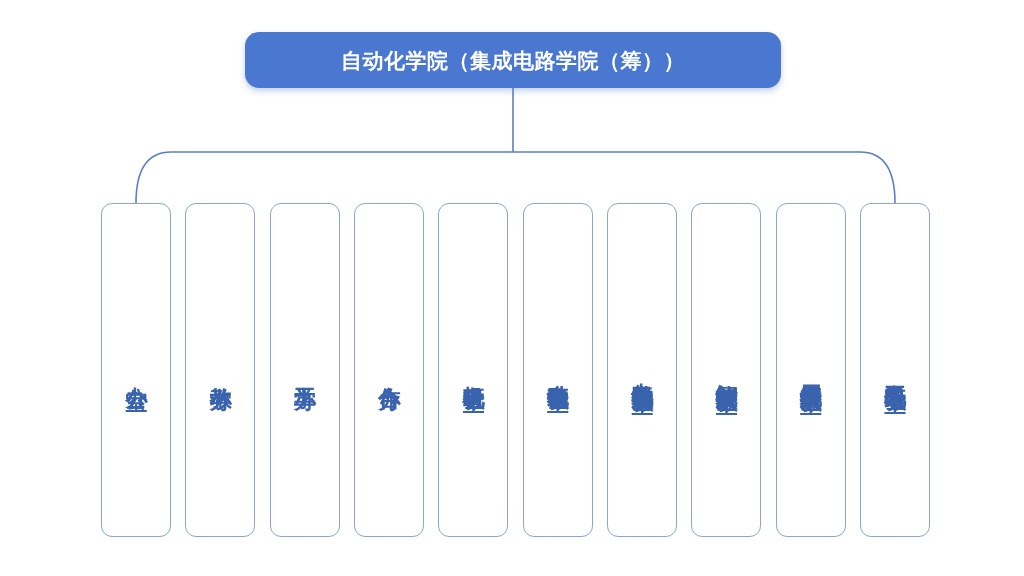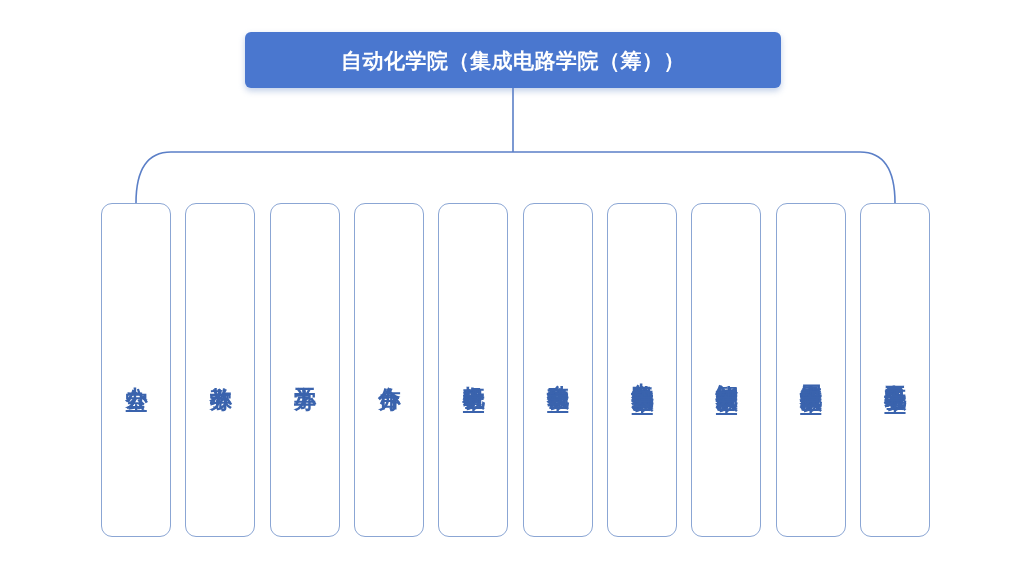--- a/index.html
+++ b/index.html
@@ -24,21 +24,21 @@
   }
 
   
   .root-node {
     position: absolute;
     left: 245px;
     top: 32px;
     width: 536px;
     height: 56px;
     background: #4a77cf;
-    border-radius: 6px;
+    border-radius: 14px;
     box-shadow: 0 3px 6px rgba(120, 150, 205, 0.45);
     display: flex;
     align-items: center;
     justify-content: center;
     box-sizing: border-box;
   }
   .root-label {
     color: #ffffff;
     font-size: 21px;
     font-weight: bold;

